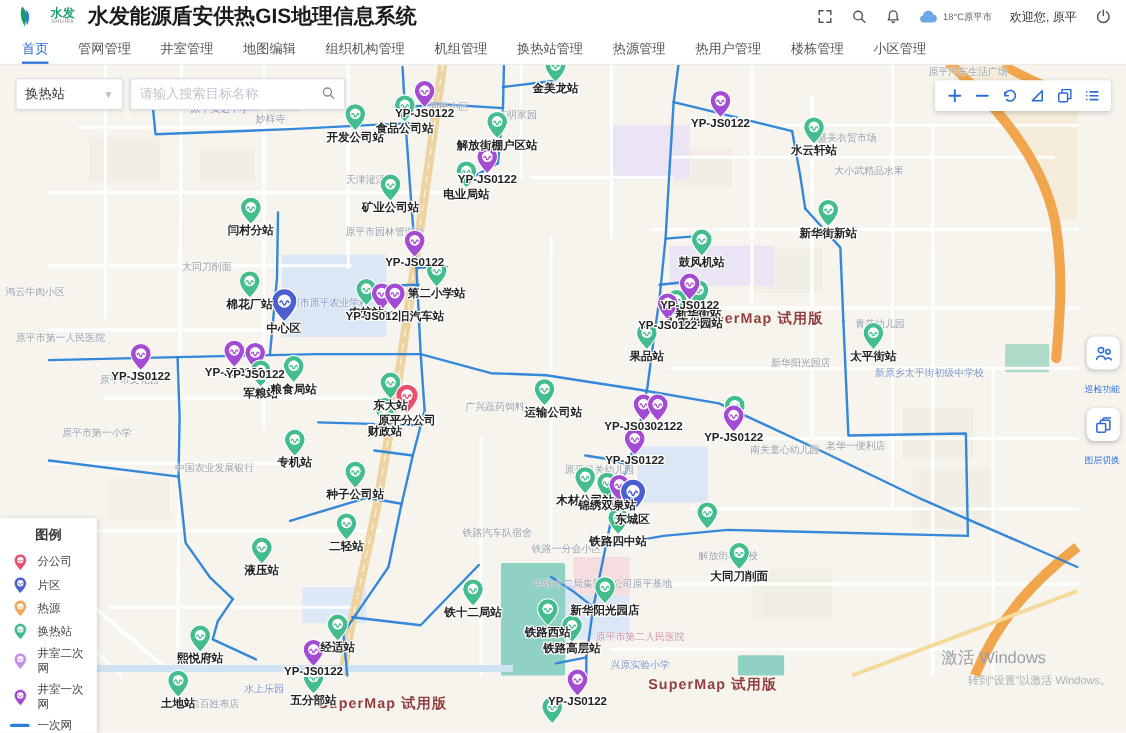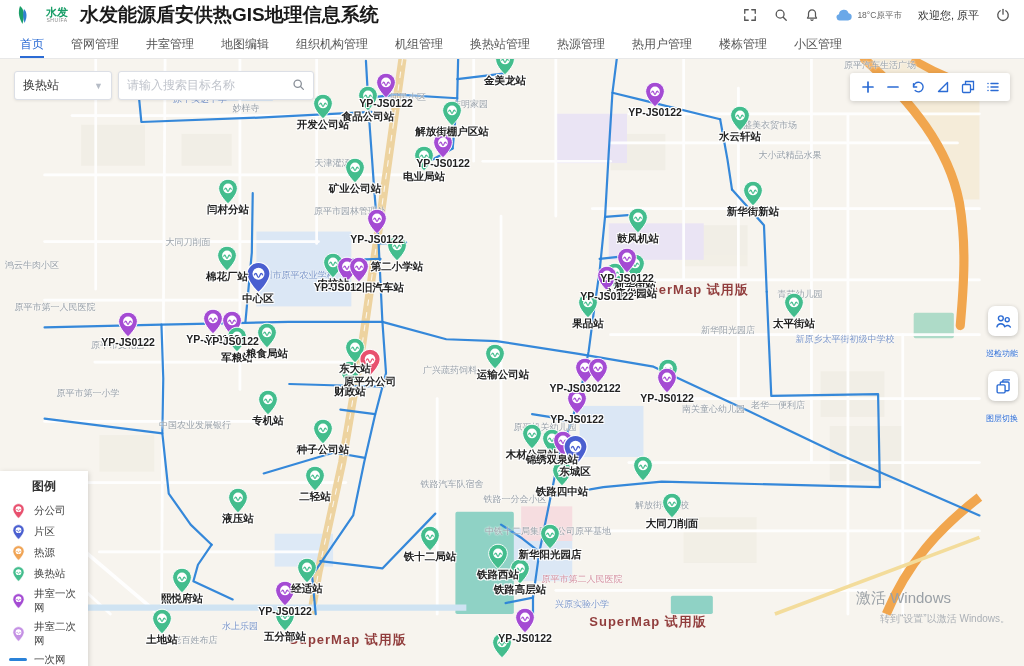--- a/index.html
+++ b/index.html
@@ -346,36 +346,36 @@
               <path d="M11.5 1.2C6.1 1.2 1.7 5.5 1.7 10.9c0 7 9.8 15.9 9.8 15.9s9.8-8.9 9.8-15.9C21.3 5.5 16.9 1.2 11.5 1.2z" fill="#43bd8d" stroke="#fff" stroke-width="1"></path>
               <circle cx="11.5" cy="10.8" r="5.1" fill="#fff"></circle>
               <path d="M7.9 12.2C8.7 9.9 9.5 9.9 10.3 12.2 11.1 14.5 11.9 14.5 12.7 12.2 13.5 9.9 14.3 9.9 15.1 12.2" fill="none" stroke="#43bd8d" stroke-width="1.2"></path>
             </svg>
           </span>
           <span>换热站</span>
         </div>
         <div class="litem">
           <span class="lswatch">
             <svg width="13" height="16" viewBox="0 0 23 28">
+              <path d="M11.5 1.2C6.1 1.2 1.7 5.5 1.7 10.9c0 7 9.8 15.9 9.8 15.9s9.8-8.9 9.8-15.9C21.3 5.5 16.9 1.2 11.5 1.2z" fill="#c490e4" stroke="#fff" stroke-width="1"></path>
+              <circle cx="11.5" cy="10.8" r="5.1" fill="#fff"></circle>
+              <path d="M7.9 12.2C8.7 9.9 9.5 9.9 10.3 12.2 11.1 14.5 11.9 14.5 12.7 12.2 13.5 9.9 14.3 9.9 15.1 12.2" fill="none" stroke="#c490e4" stroke-width="1.2"></path>
+            </svg>
+          </span>
+          <span>井室二次网</span>
+        </div>
+        <div class="litem">
+          <span class="lswatch">
+            <svg width="13" height="16" viewBox="0 0 23 28">
               <path d="M11.5 1.2C6.1 1.2 1.7 5.5 1.7 10.9c0 7 9.8 15.9 9.8 15.9s9.8-8.9 9.8-15.9C21.3 5.5 16.9 1.2 11.5 1.2z" fill="#a44bd3" stroke="#fff" stroke-width="1"></path>
               <circle cx="11.5" cy="10.8" r="5.1" fill="#fff"></circle>
               <path d="M7.9 12.2C8.7 9.9 9.5 9.9 10.3 12.2 11.1 14.5 11.9 14.5 12.7 12.2 13.5 9.9 14.3 9.9 15.1 12.2" fill="none" stroke="#a44bd3" stroke-width="1.2"></path>
             </svg>
           </span>
           <span>井室一次网</span>
-        </div>
-        <div class="litem">
-          <span class="lswatch">
-            <svg width="13" height="16" viewBox="0 0 23 28">
-              <path d="M11.5 1.2C6.1 1.2 1.7 5.5 1.7 10.9c0 7 9.8 15.9 9.8 15.9s9.8-8.9 9.8-15.9C21.3 5.5 16.9 1.2 11.5 1.2z" fill="#c490e4" stroke="#fff" stroke-width="1"></path>
-              <circle cx="11.5" cy="10.8" r="5.1" fill="#fff"></circle>
-              <path d="M7.9 12.2C8.7 9.9 9.5 9.9 10.3 12.2 11.1 14.5 11.9 14.5 12.7 12.2 13.5 9.9 14.3 9.9 15.1 12.2" fill="none" stroke="#c490e4" stroke-width="1.2"></path>
-            </svg>
-          </span>
-          <span>井室二次网</span>
         </div>
         <div class="litem">
           <span class="lswatch">
             <div class="lline" style="background:#2a82d8"></div>
           </span>
           <span>一次网</span>
         </div>
       </div>
   </div>
 

